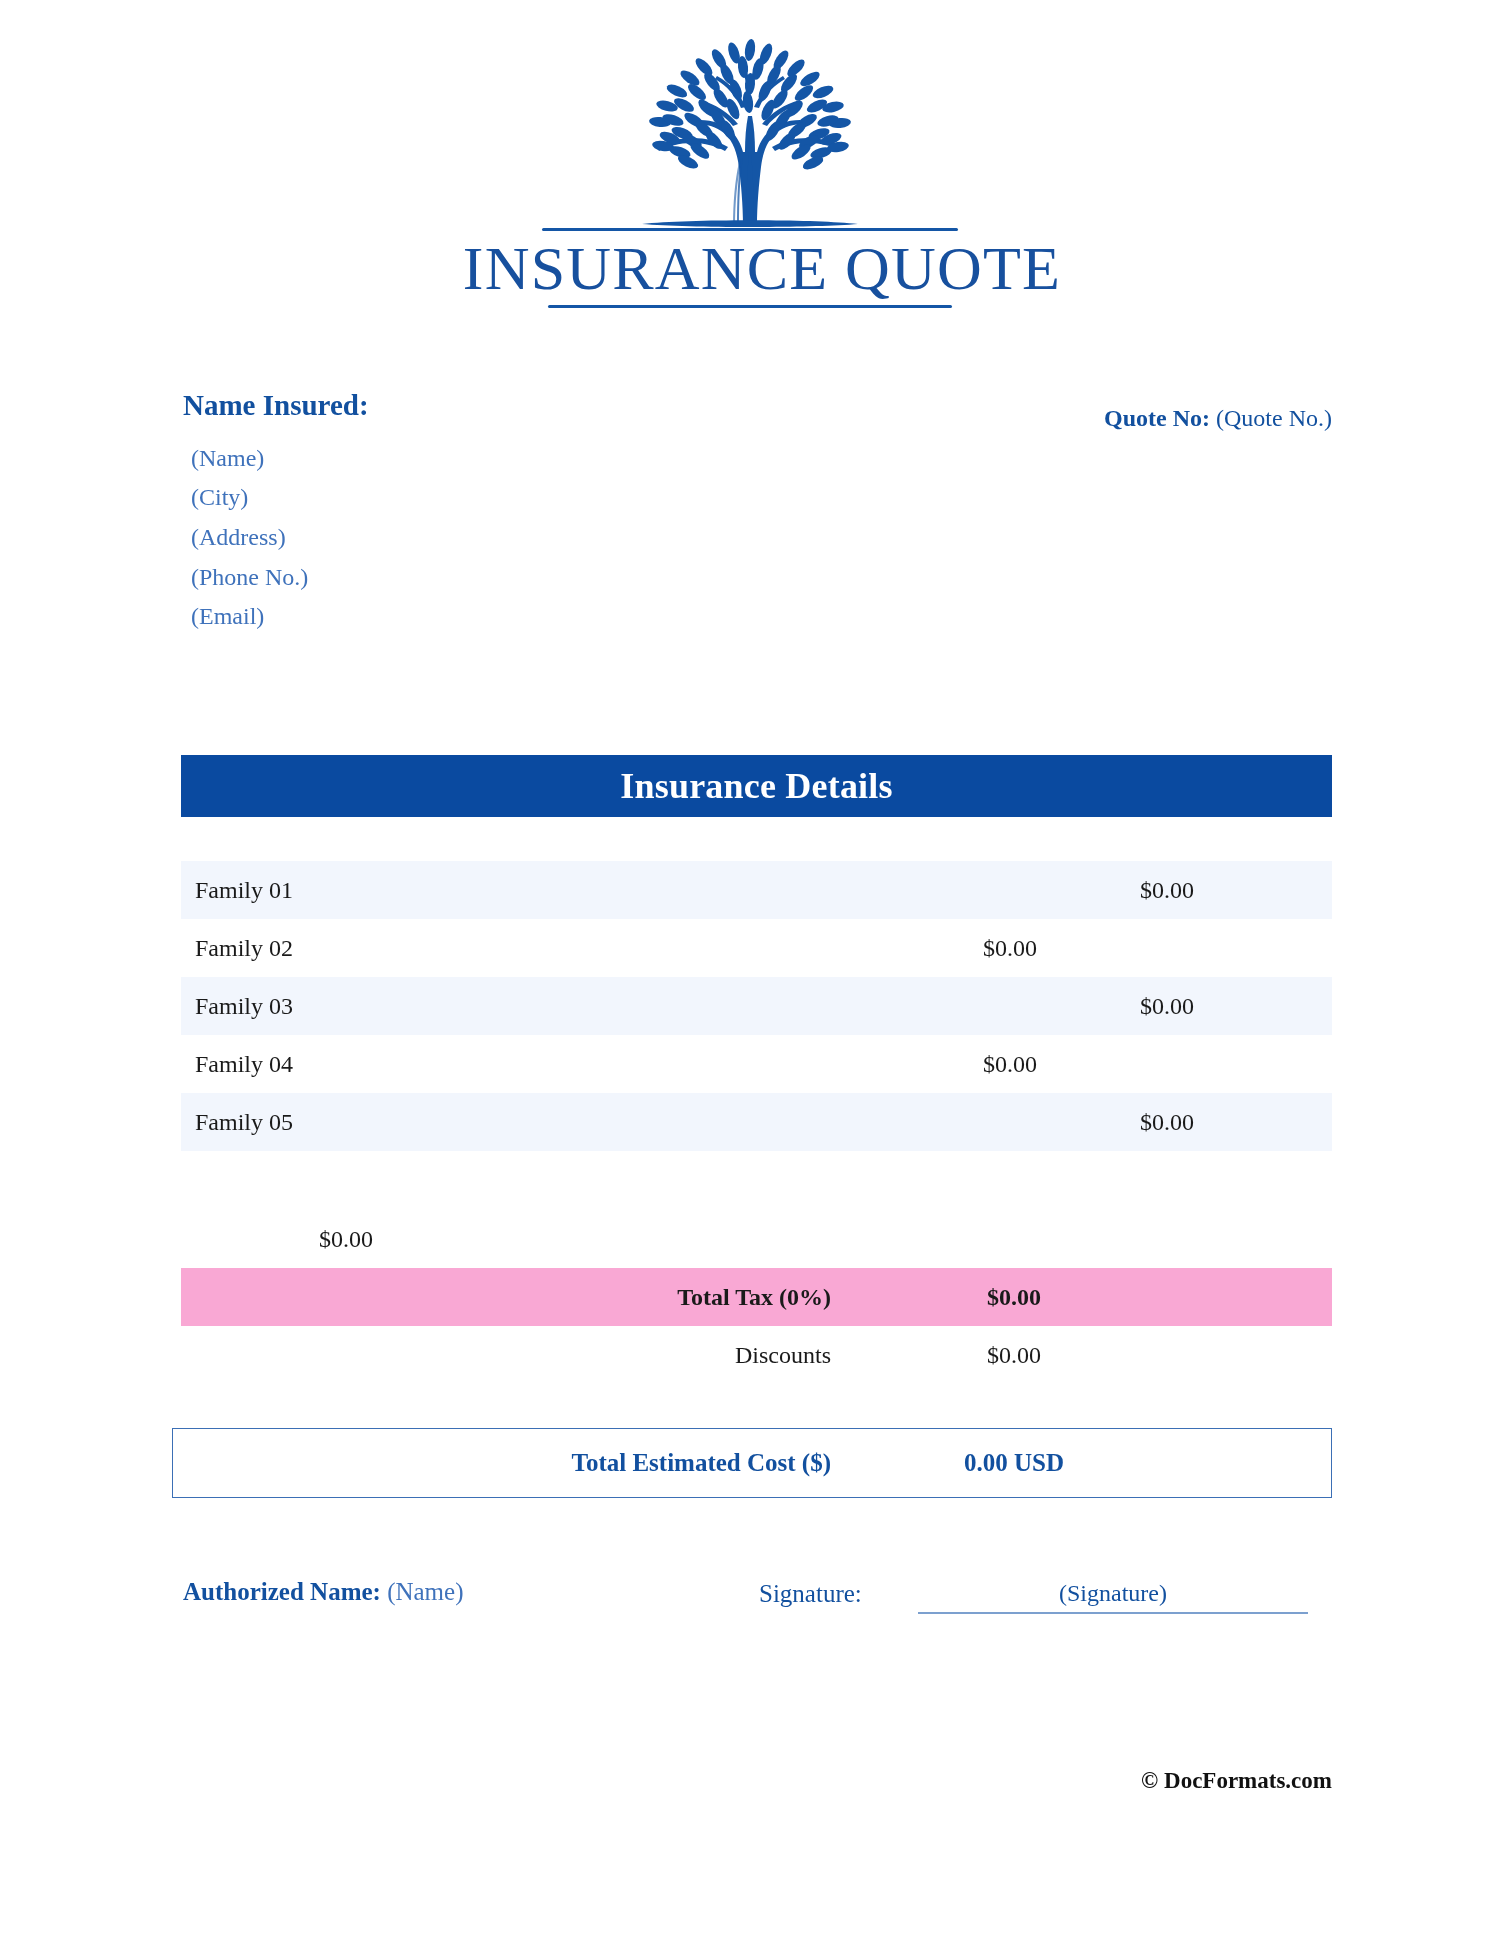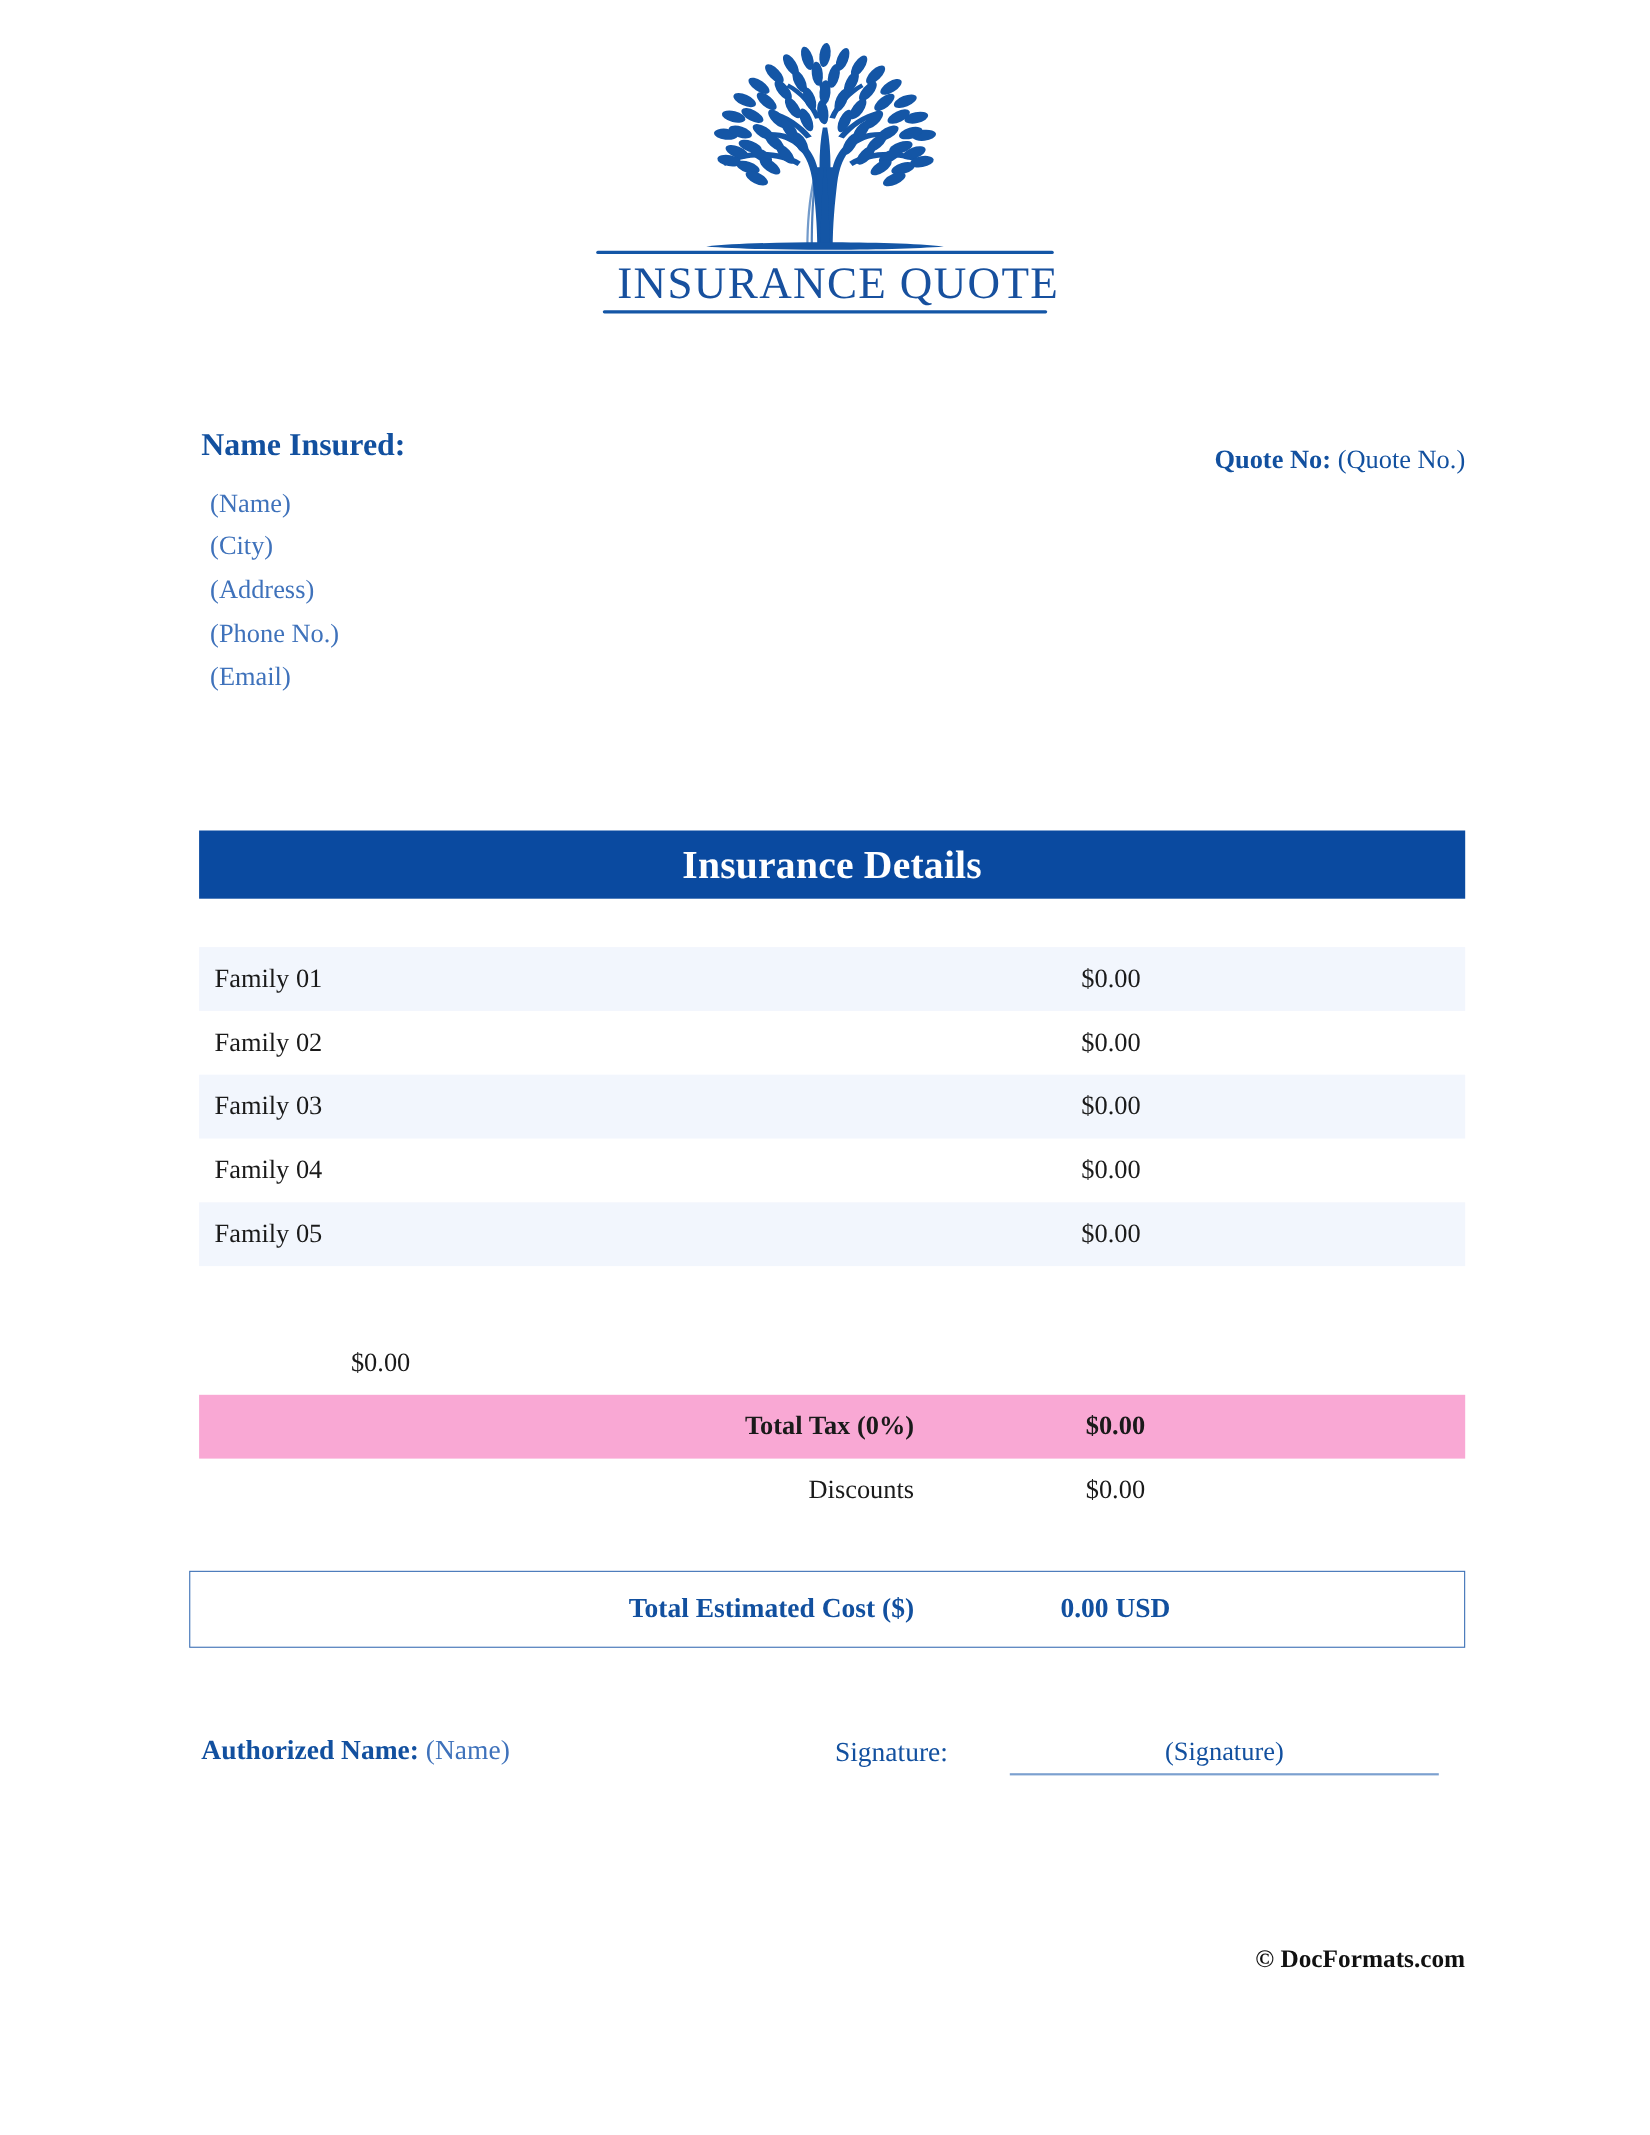--- a/index.html
+++ b/index.html
@@ -54,21 +54,21 @@
     border-radius: 2px;
   }
   .rule-bottom {
     width: 404px;
     height: 3px;
     margin: 3px auto 0 auto;
     background: #1456a6;
     border-radius: 2px;
   }
   .doc-title {
-    font-size: 41px;
+    font-size: 62px;
     letter-spacing: 1.2px;
     color: #17509e;
     line-height: 1.08;
     font-weight: 400;
     white-space: nowrap;
     margin-left: 24px;
   }
 
   
   .insured-block {
@@ -129,21 +129,21 @@
     top: 861px;
     width: 1151px;
   }
   .item-row {
     height: 58px;
     display: flex;
     align-items: center;
     font-size: 24px;
     color: #1a1a1a;
   }
-  .item-row.shaded { background: #f2f6fd; }
+  .item-row.shaded { background: #f2f6fd; justify-content: space-between; }
   .item-label {
     width: 650px;
     padding-left: 14px;
     text-align: left;
   }
   .item-amount {
     width: 330px;
     text-align: center;
   }
 

